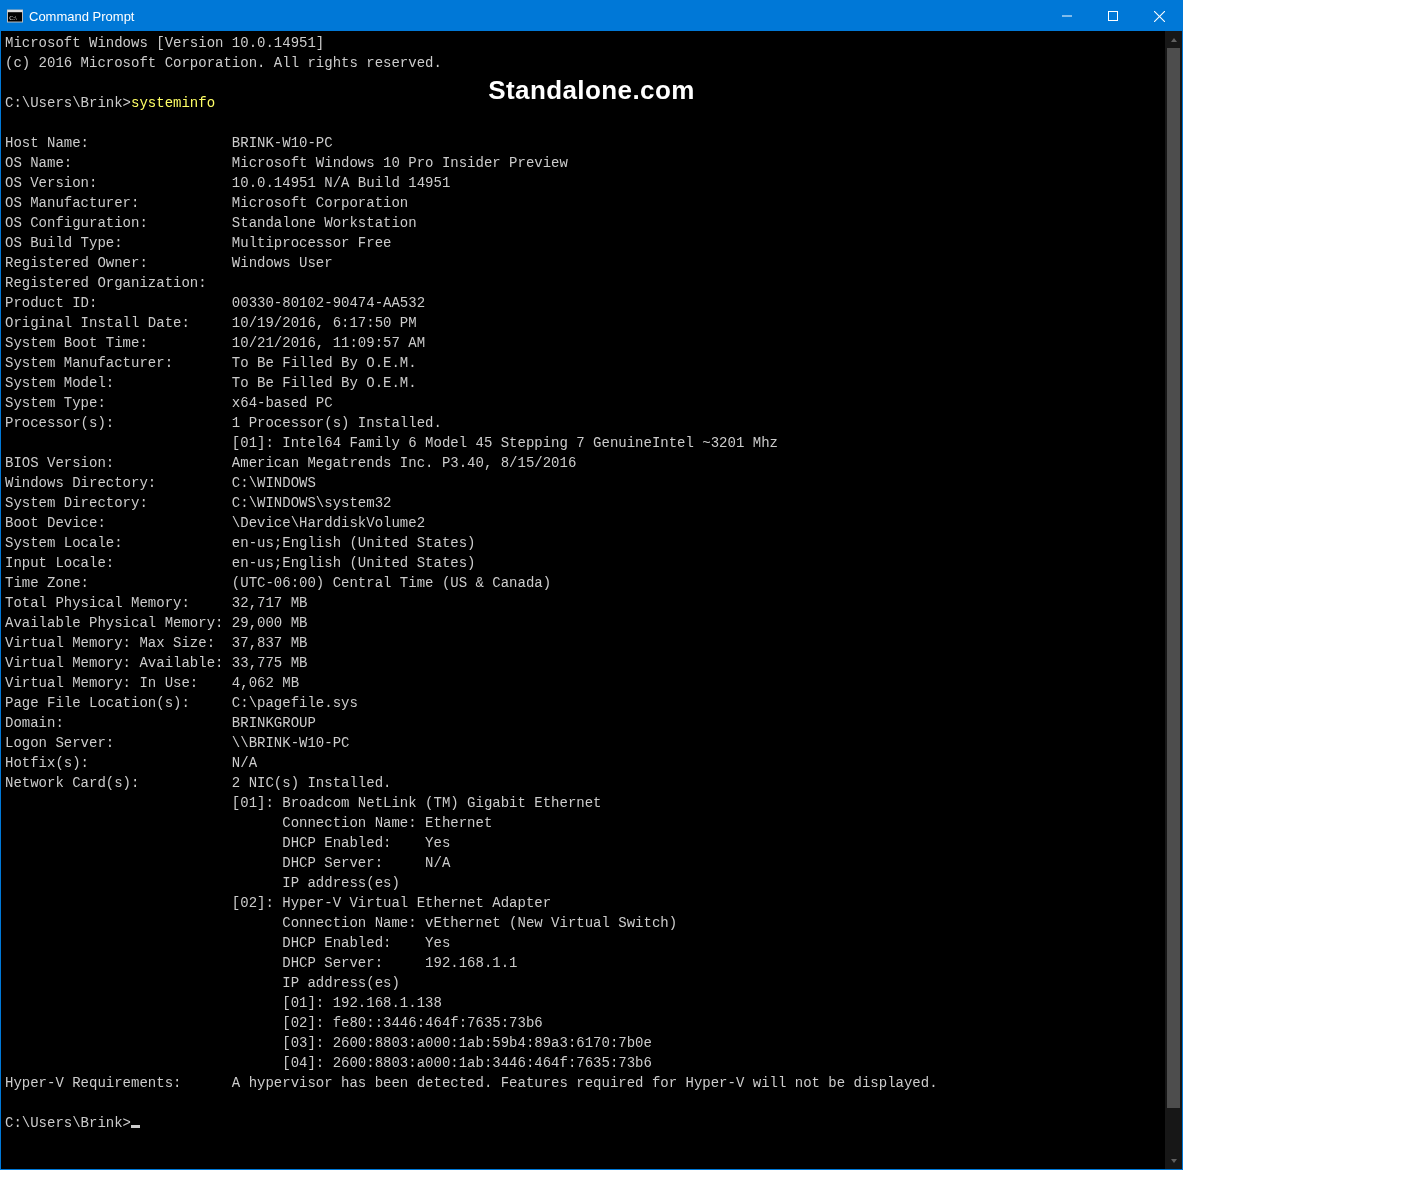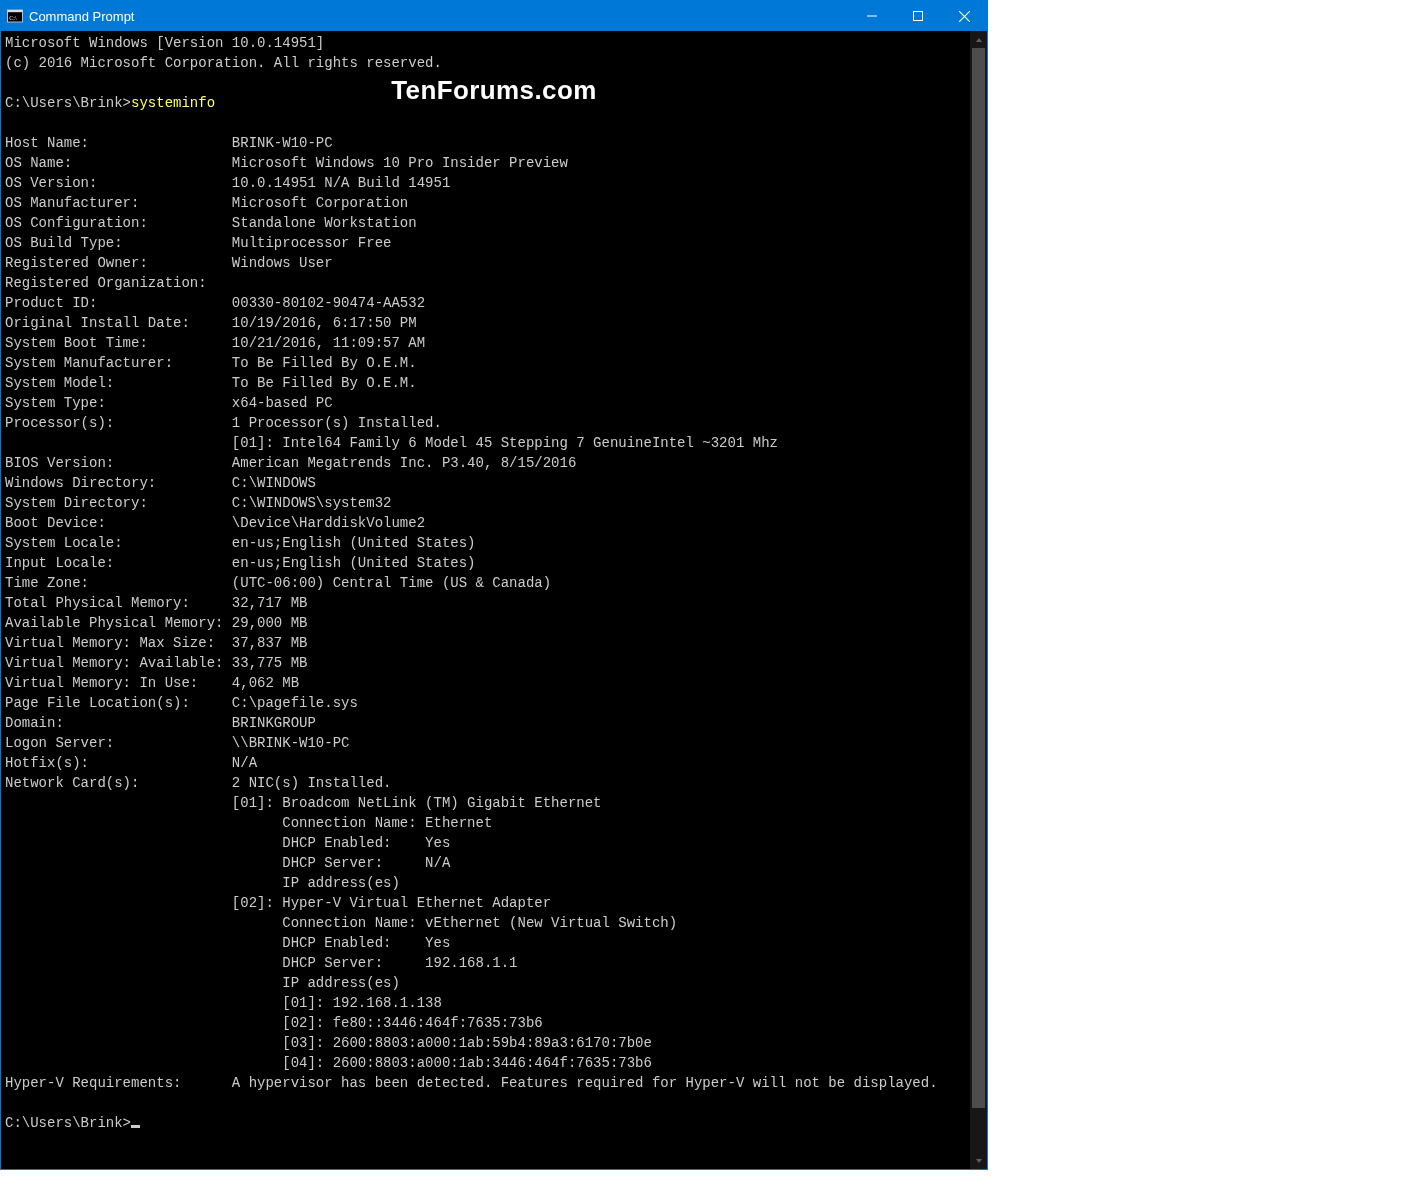--- a/index.html
+++ b/index.html
@@ -2,21 +2,21 @@
 <html><head>
 <meta charset="utf-8">
 <style>
   html, body {
     margin: 0;
     padding: 0;
     background: #fff;
     font-family: "Consolas", "Courier New", monospace;
   }
   .window {
-    width: 988px;
+    width: 1183px;
     border: 1px solid #0078d7;
     box-shadow: 0 0 0 rgba(0,0,0,0);
     background: #000;
     position: relative;
     box-sizing: border-box;
   }
   .titlebar {
     height: 30px;
     background: #0078d7;
     display: flex;
@@ -225,14 +225,14 @@
       <div class="scroll-thumb"></div>
     </div>
     <div class="scroll-arrow">
       <svg viewBox="0 0 8 8">
             <polygon points="1,2 7,2 4,6"></polygon>
           </svg>
     </div>
   </div>
   </div>
 
-  <div class="watermark">TenForums.com</div>
+  <div class="watermark">Standalone.com</div>
 </div>
 
 </body></html>

